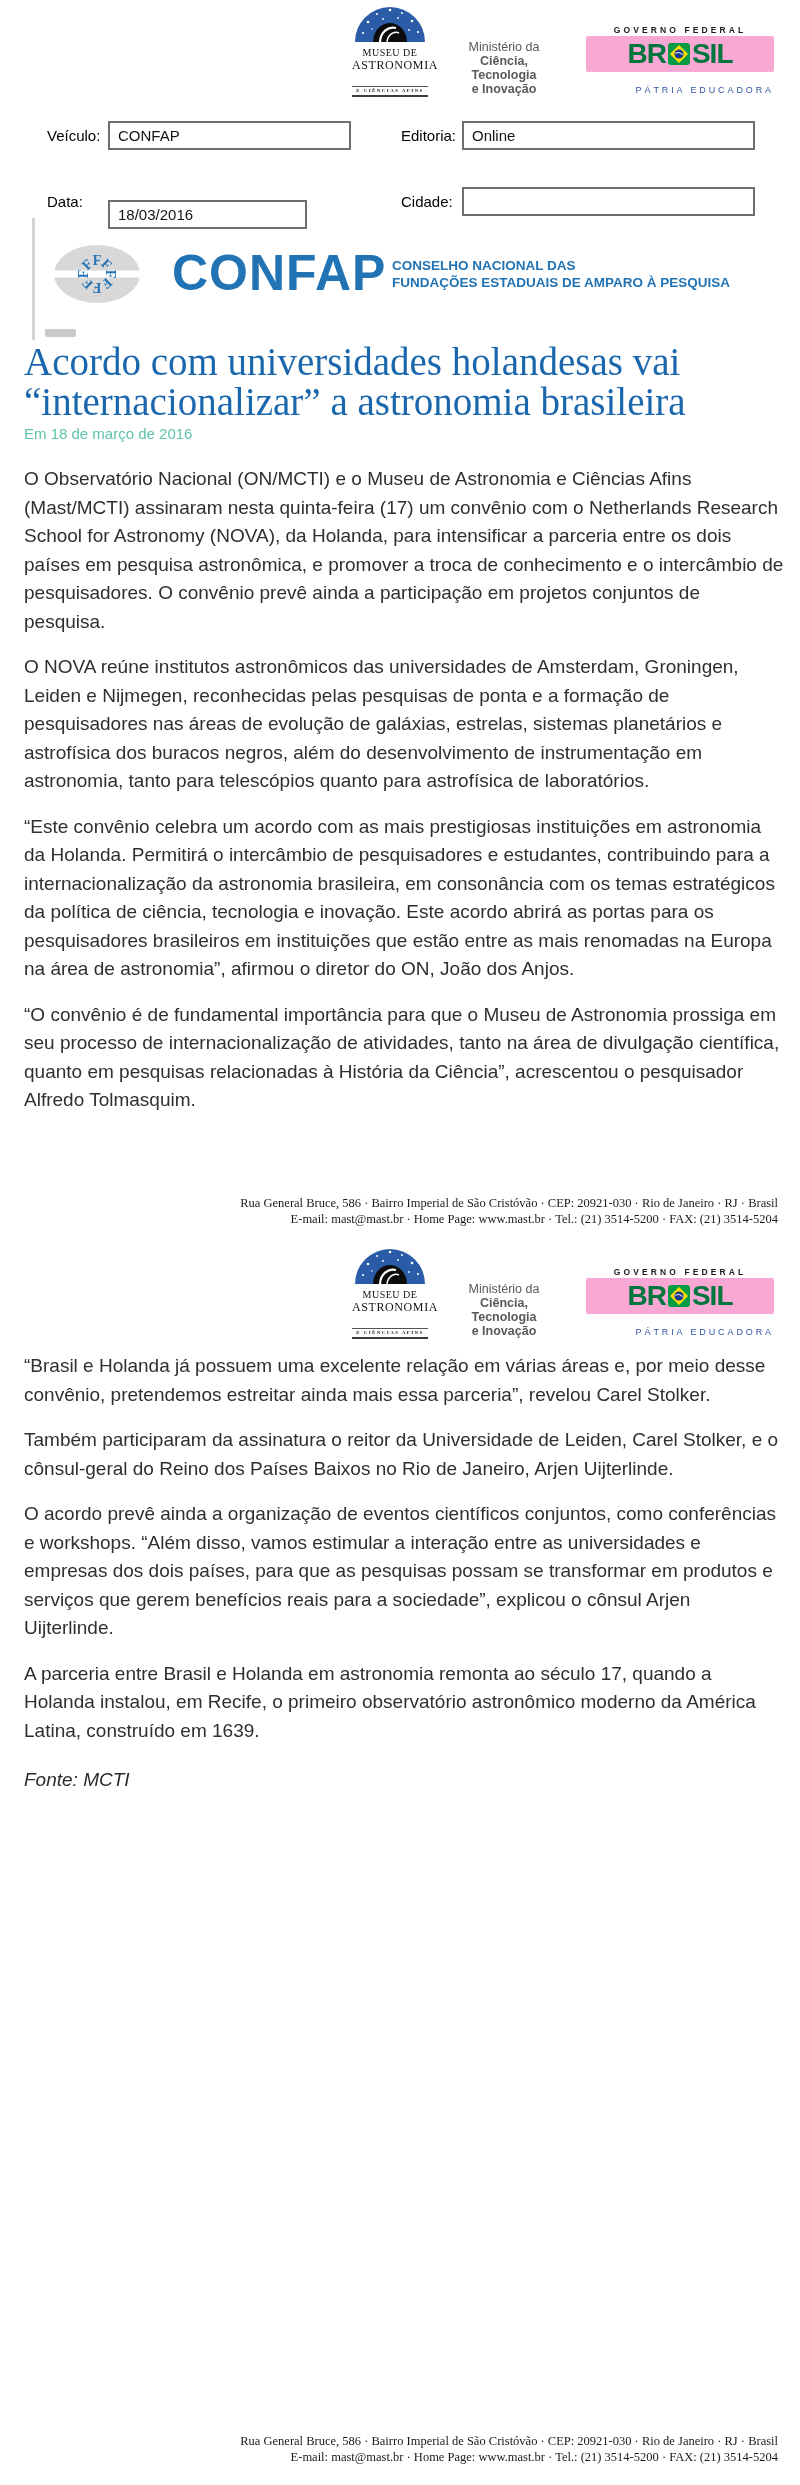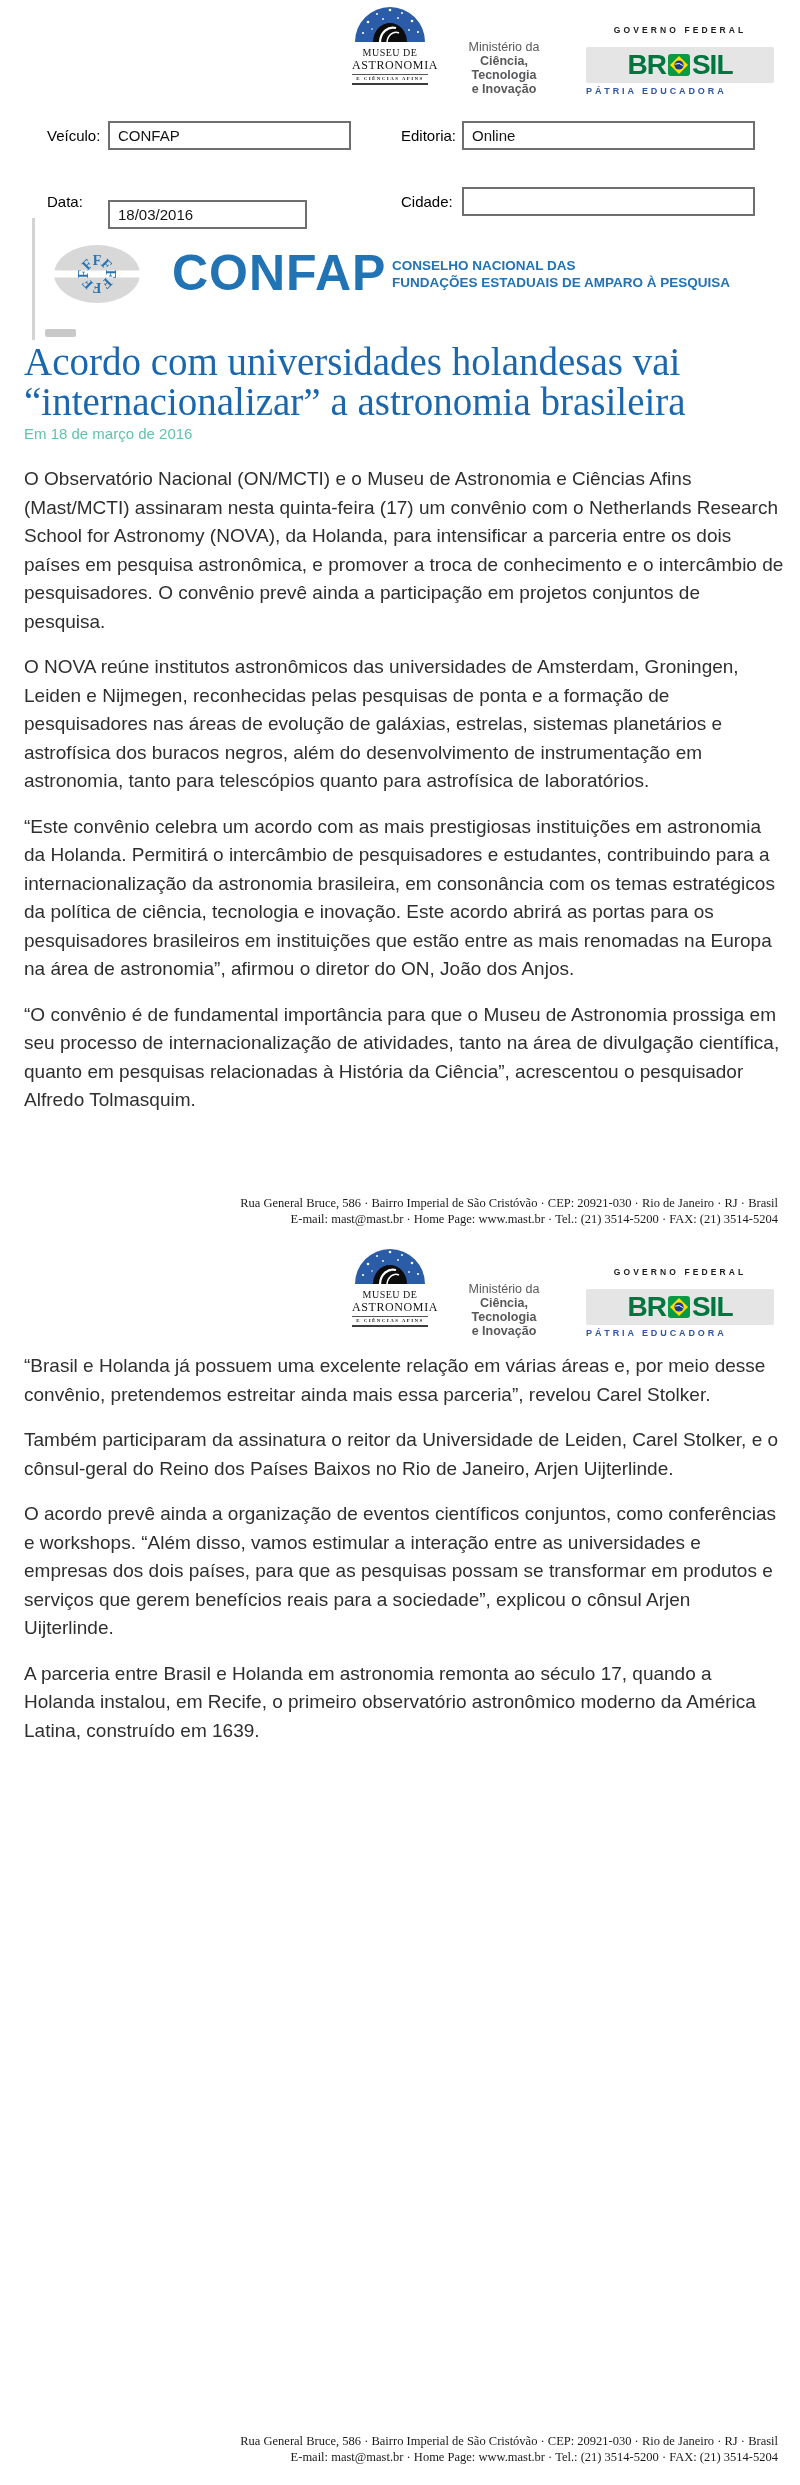--- a/index.html
+++ b/index.html
@@ -4,32 +4,32 @@
 <style>
   html,body{margin:0;padding:0;background:#fff;}
   .page{position:relative;width:800px;height:2485px;background:#ffffff;
         font-family:"Liberation Sans",sans-serif;overflow:hidden;}
 
   
   .brand-row{position:absolute;left:350px;width:436px;display:flex;align-items:flex-start;}
   .mast-logo{width:80px;text-align:center;flex:0 0 auto;}
   .mast-text1{font-family:"Liberation Serif",serif;font-size:10px;letter-spacing:.5px;color:#131313;margin-top:1px;}
   .mast-text2{font-family:"Liberation Serif",serif;font-size:12px;letter-spacing:.6px;color:#131313;
-              border-bottom:1px solid #555;padding-bottom:1px;margin:0 2px;}
+              border-bottom:1px solid #555;padding-bottom:13px;margin:0 2px;}
   .mast-text3{font-family:"Liberation Serif",serif;font-size:5px;font-weight:bold;letter-spacing:1.4px;color:#222;
               padding:1px 0 2px;border-bottom:2px solid #3c3c3c;margin:0 2px;}
   .ministry{width:112px;margin:36px 0 0 18px;text-align:center;color:#58595b;font-size:12.5px;line-height:14px;flex:0 0 auto;}
   .ministry .bold{font-weight:bold;}
   .brasil-logo{width:188px;margin:21px 0 0 26px;flex:0 0 auto;}
   .gov-federal{font-size:8.5px;font-weight:bold;letter-spacing:3.1px;color:#1c1c1c;text-align:center;white-space:nowrap;}
-  .brasil-band{height:36px;margin-top:12px;background:#e5e5e5;border-radius:2px;
+  .brasil-band{height:36px;margin-top:1px;background:#f9a8d4;border-radius:2px;
                display:flex;align-items:center;justify-content:center;}
   .brasil-band .bword{font-size:28px;font-weight:800;color:#00753e;letter-spacing:-1px;line-height:1;}
   .brasil-band svg{margin:0 1px;}
-  .patria{margin-top:3px;font-size:9px;font-weight:bold;letter-spacing:2.9px;color:#2f55a4;text-align:left;white-space:nowrap;}
+  .patria{margin-top:13px;font-size:9px;font-weight:normal;letter-spacing:2.9px;color:#2f55a4;text-align:right;white-space:nowrap;}
 
   
   .f-label{position:absolute;height:29px;display:flex;align-items:center;font-size:15px;color:#000;}
   .f-box{position:absolute;height:29px;border:2px solid #6f6f6f;background:#fff;box-sizing:border-box;
          font-size:15px;color:#141414;display:flex;align-items:center;padding-left:8px;}
 
   
   .confap-vline{position:absolute;left:32px;top:218px;width:3px;height:122px;background:#d3d3d3;}
   .confap-bar{position:absolute;left:45px;top:329px;width:31px;height:8px;background:#c9c9c9;border-radius:2px;}
   .confap-logo{position:absolute;left:53px;top:243px;}
@@ -194,20 +194,21 @@
       </div>
       <div class="patria">PÁTRIA EDUCADORA</div>
     </div>
   </div>
 
   <div class="article article-2">
     <p>“Brasil e Holanda já possuem uma excelente relação em várias áreas e, por meio desse convênio, pretendemos estreitar ainda mais essa parceria”, revelou Carel Stolker.</p>
     <p>Também participaram da assinatura o reitor da Universidade de Leiden, Carel Stolker, e o cônsul-geral do Reino dos Países Baixos no Rio de Janeiro, Arjen Uijterlinde.</p>
     <p>O acordo prevê ainda a organização de eventos científicos conjuntos, como conferências e workshops. “Além disso, vamos estimular a interação entre as universidades e empresas dos dois países, para que as pesquisas possam se transformar em produtos e serviços que gerem benefícios reais para a sociedade”, explicou o cônsul Arjen Uijterlinde.</p>
     <p>A parceria entre Brasil e Holanda em astronomia remonta ao século 17, quando a Holanda instalou, em Recife, o primeiro observatório astronômico moderno da América Latina, construído em 1639.</p>
+    <div class="fonte">Fonte: MCTI</div>
   </div>
 
   <div class="addr-footer footer-2">
     <div>Rua General Bruce, 586 · Bairro Imperial de São Cristóvão · CEP: 20921-030 · Rio de Janeiro · RJ · Brasil</div>
     <div>E-mail: mast@mast.br · Home Page: www.mast.br · Tel.: (21) 3514-5200 · FAX: (21) 3514-5204</div>
   </div>
 
 </div>
 
 </body></html>

